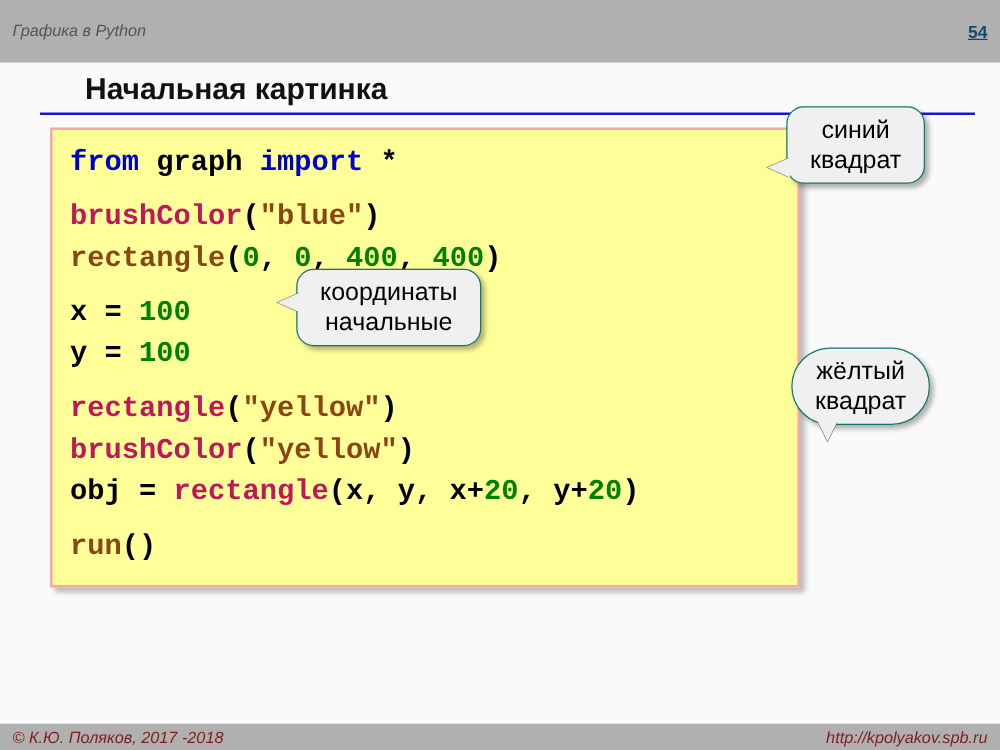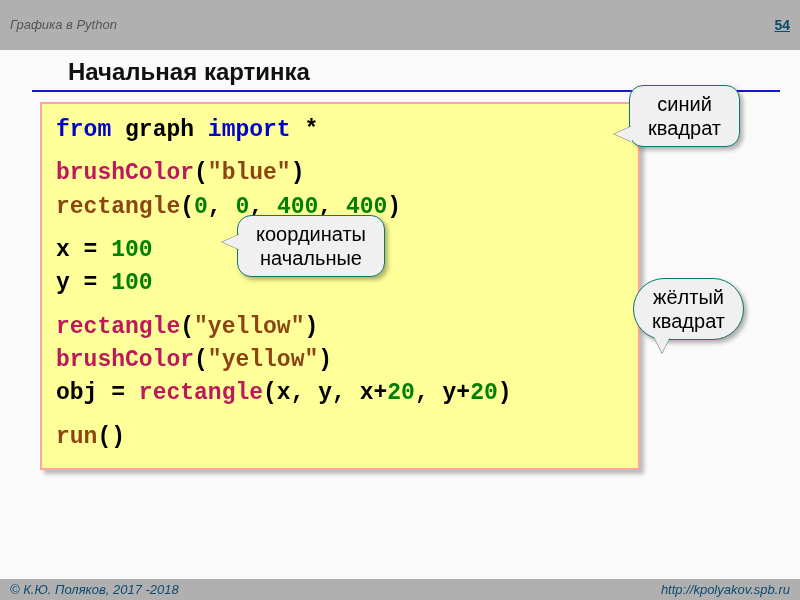--- a/index.html
+++ b/index.html
@@ -100,21 +100,21 @@
     left: 20px; bottom: -14px;
     border-left: 8px solid transparent;
     border-right: 8px solid transparent;
     border-top: 16px solid #f0f0f0;
     filter: drop-shadow(0 1px 0 #666);
   }
   .footer-bar {
     position: absolute;
     bottom: 0; left: 0; right: 0;
     background: #b0b0b0;
-    color: #0c4a6e;
+    color: #7f1d1d;
     padding: 3px 10px;
     font-size: 13px;
     font-style: italic;
     display: flex;
     justify-content: space-between;
     margin-top: 16px;
   }
 </style>
 </head>
 <body>

